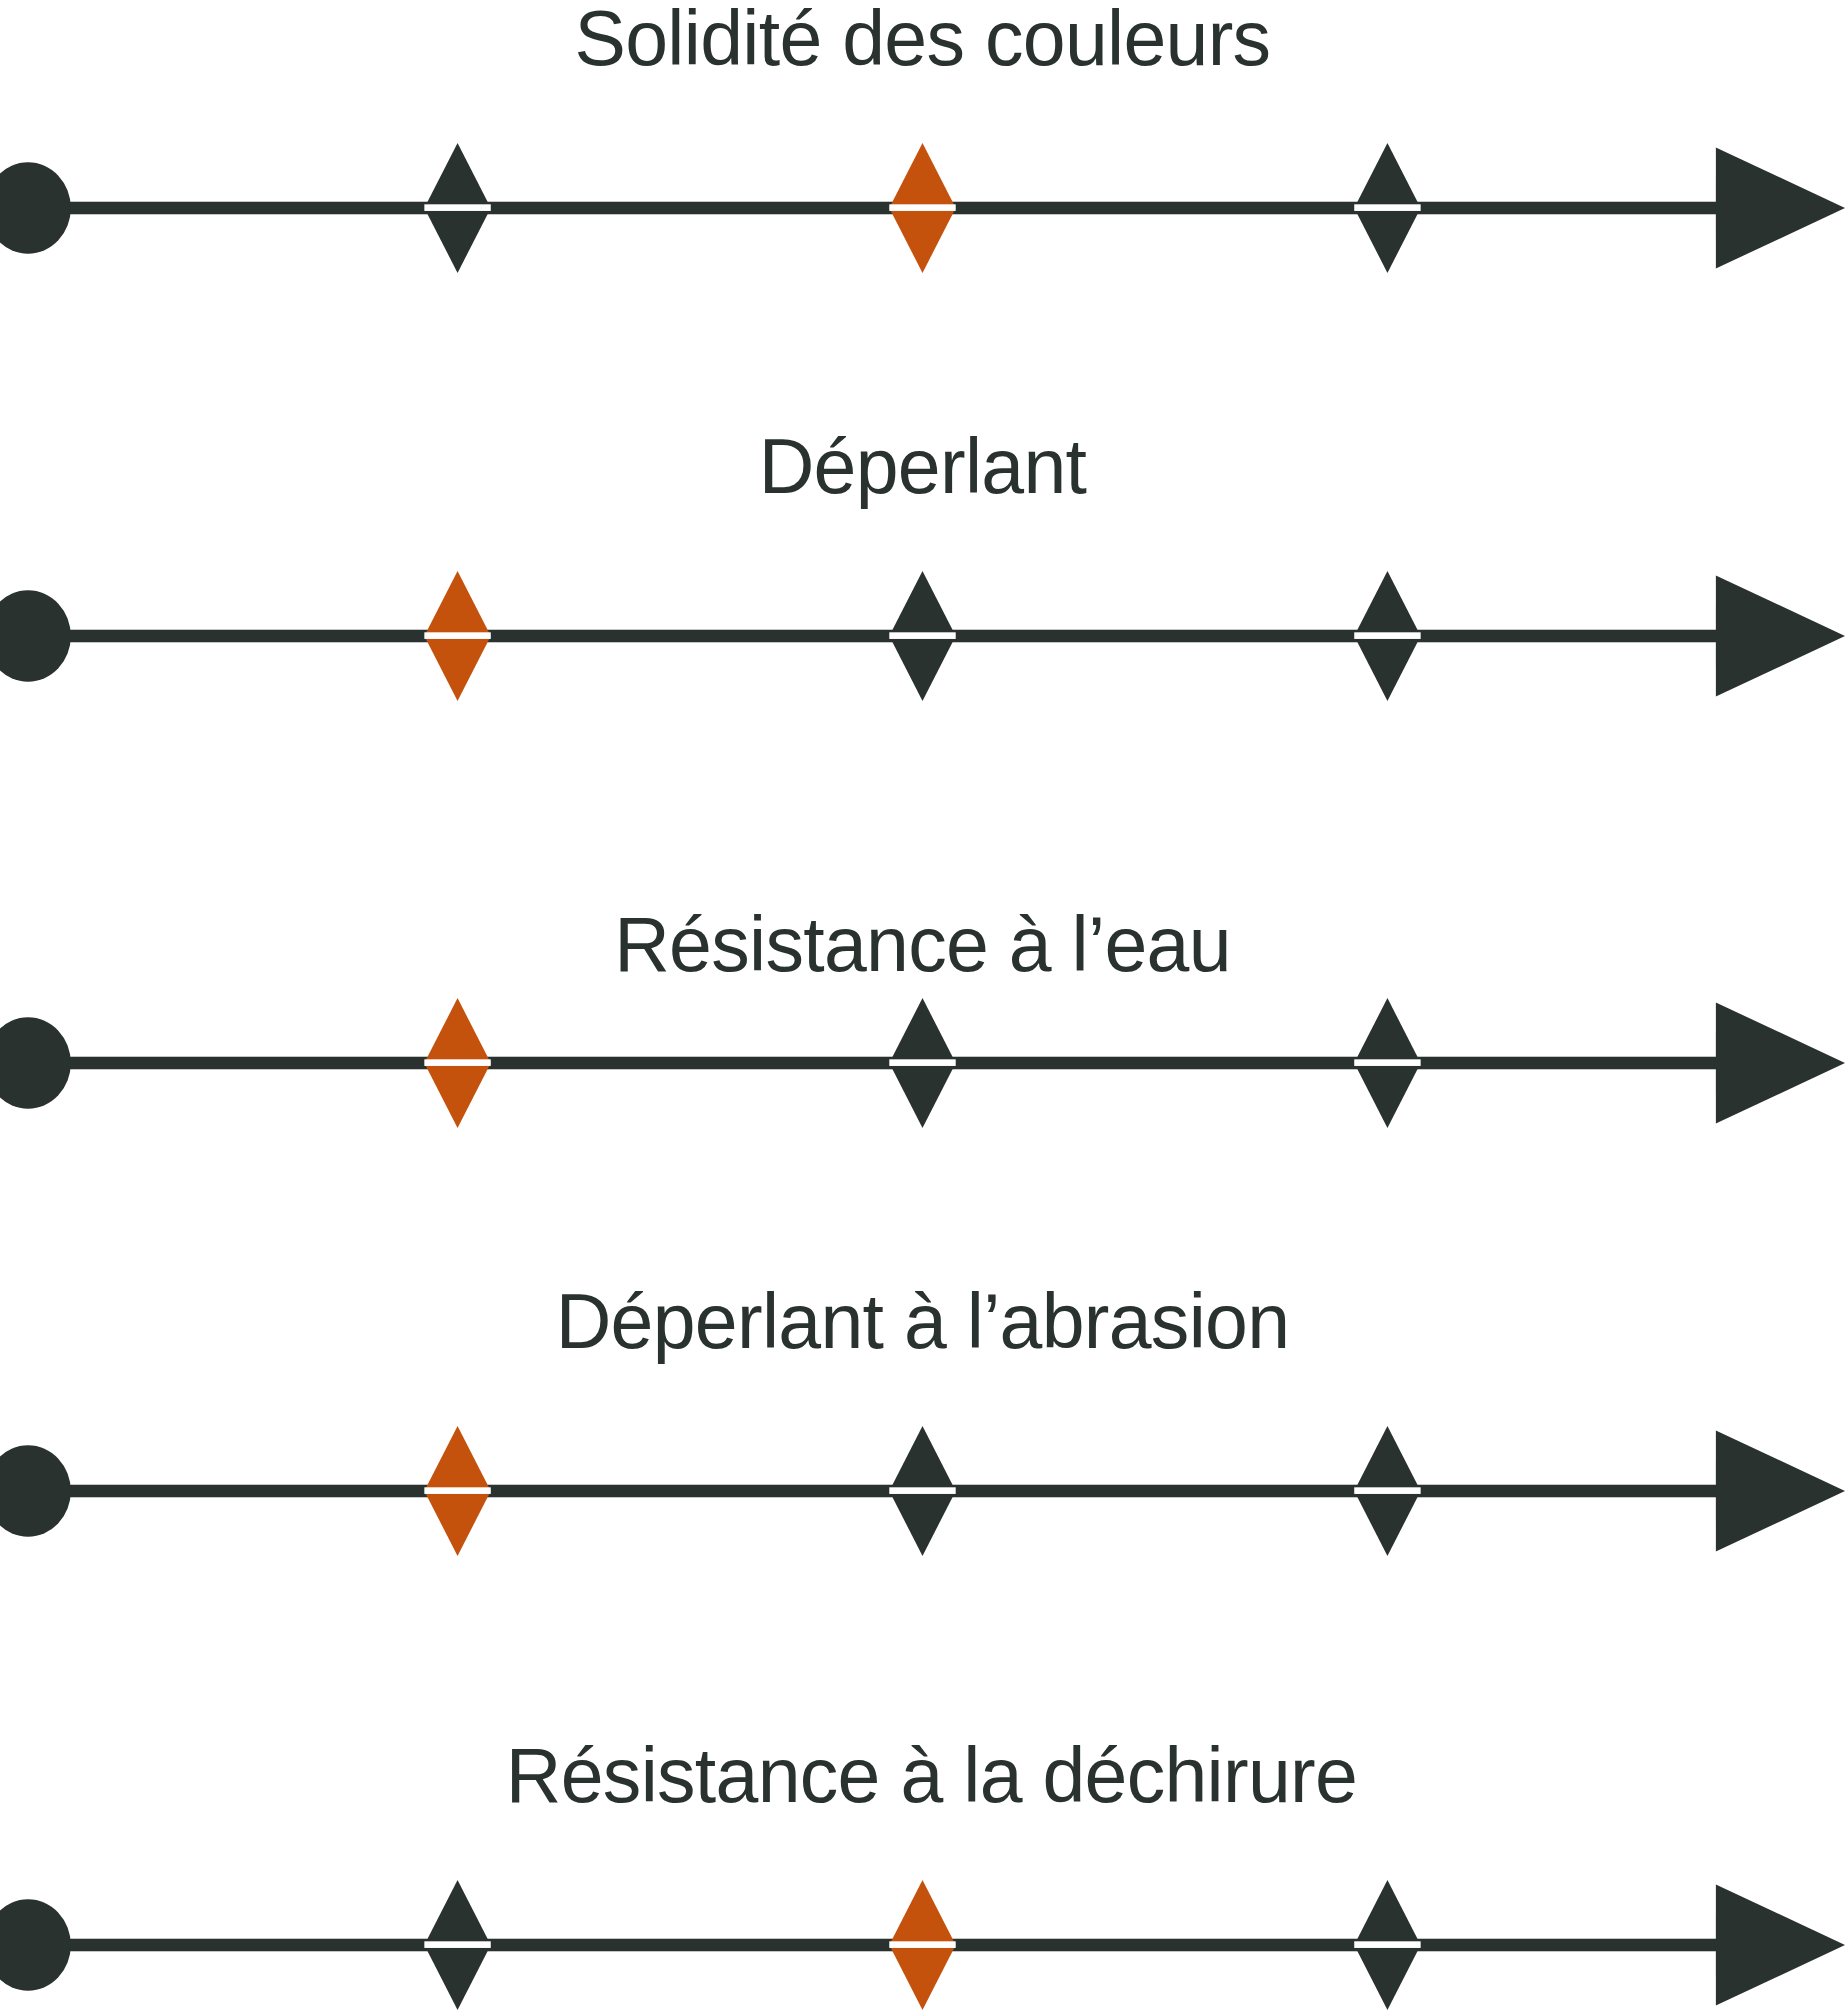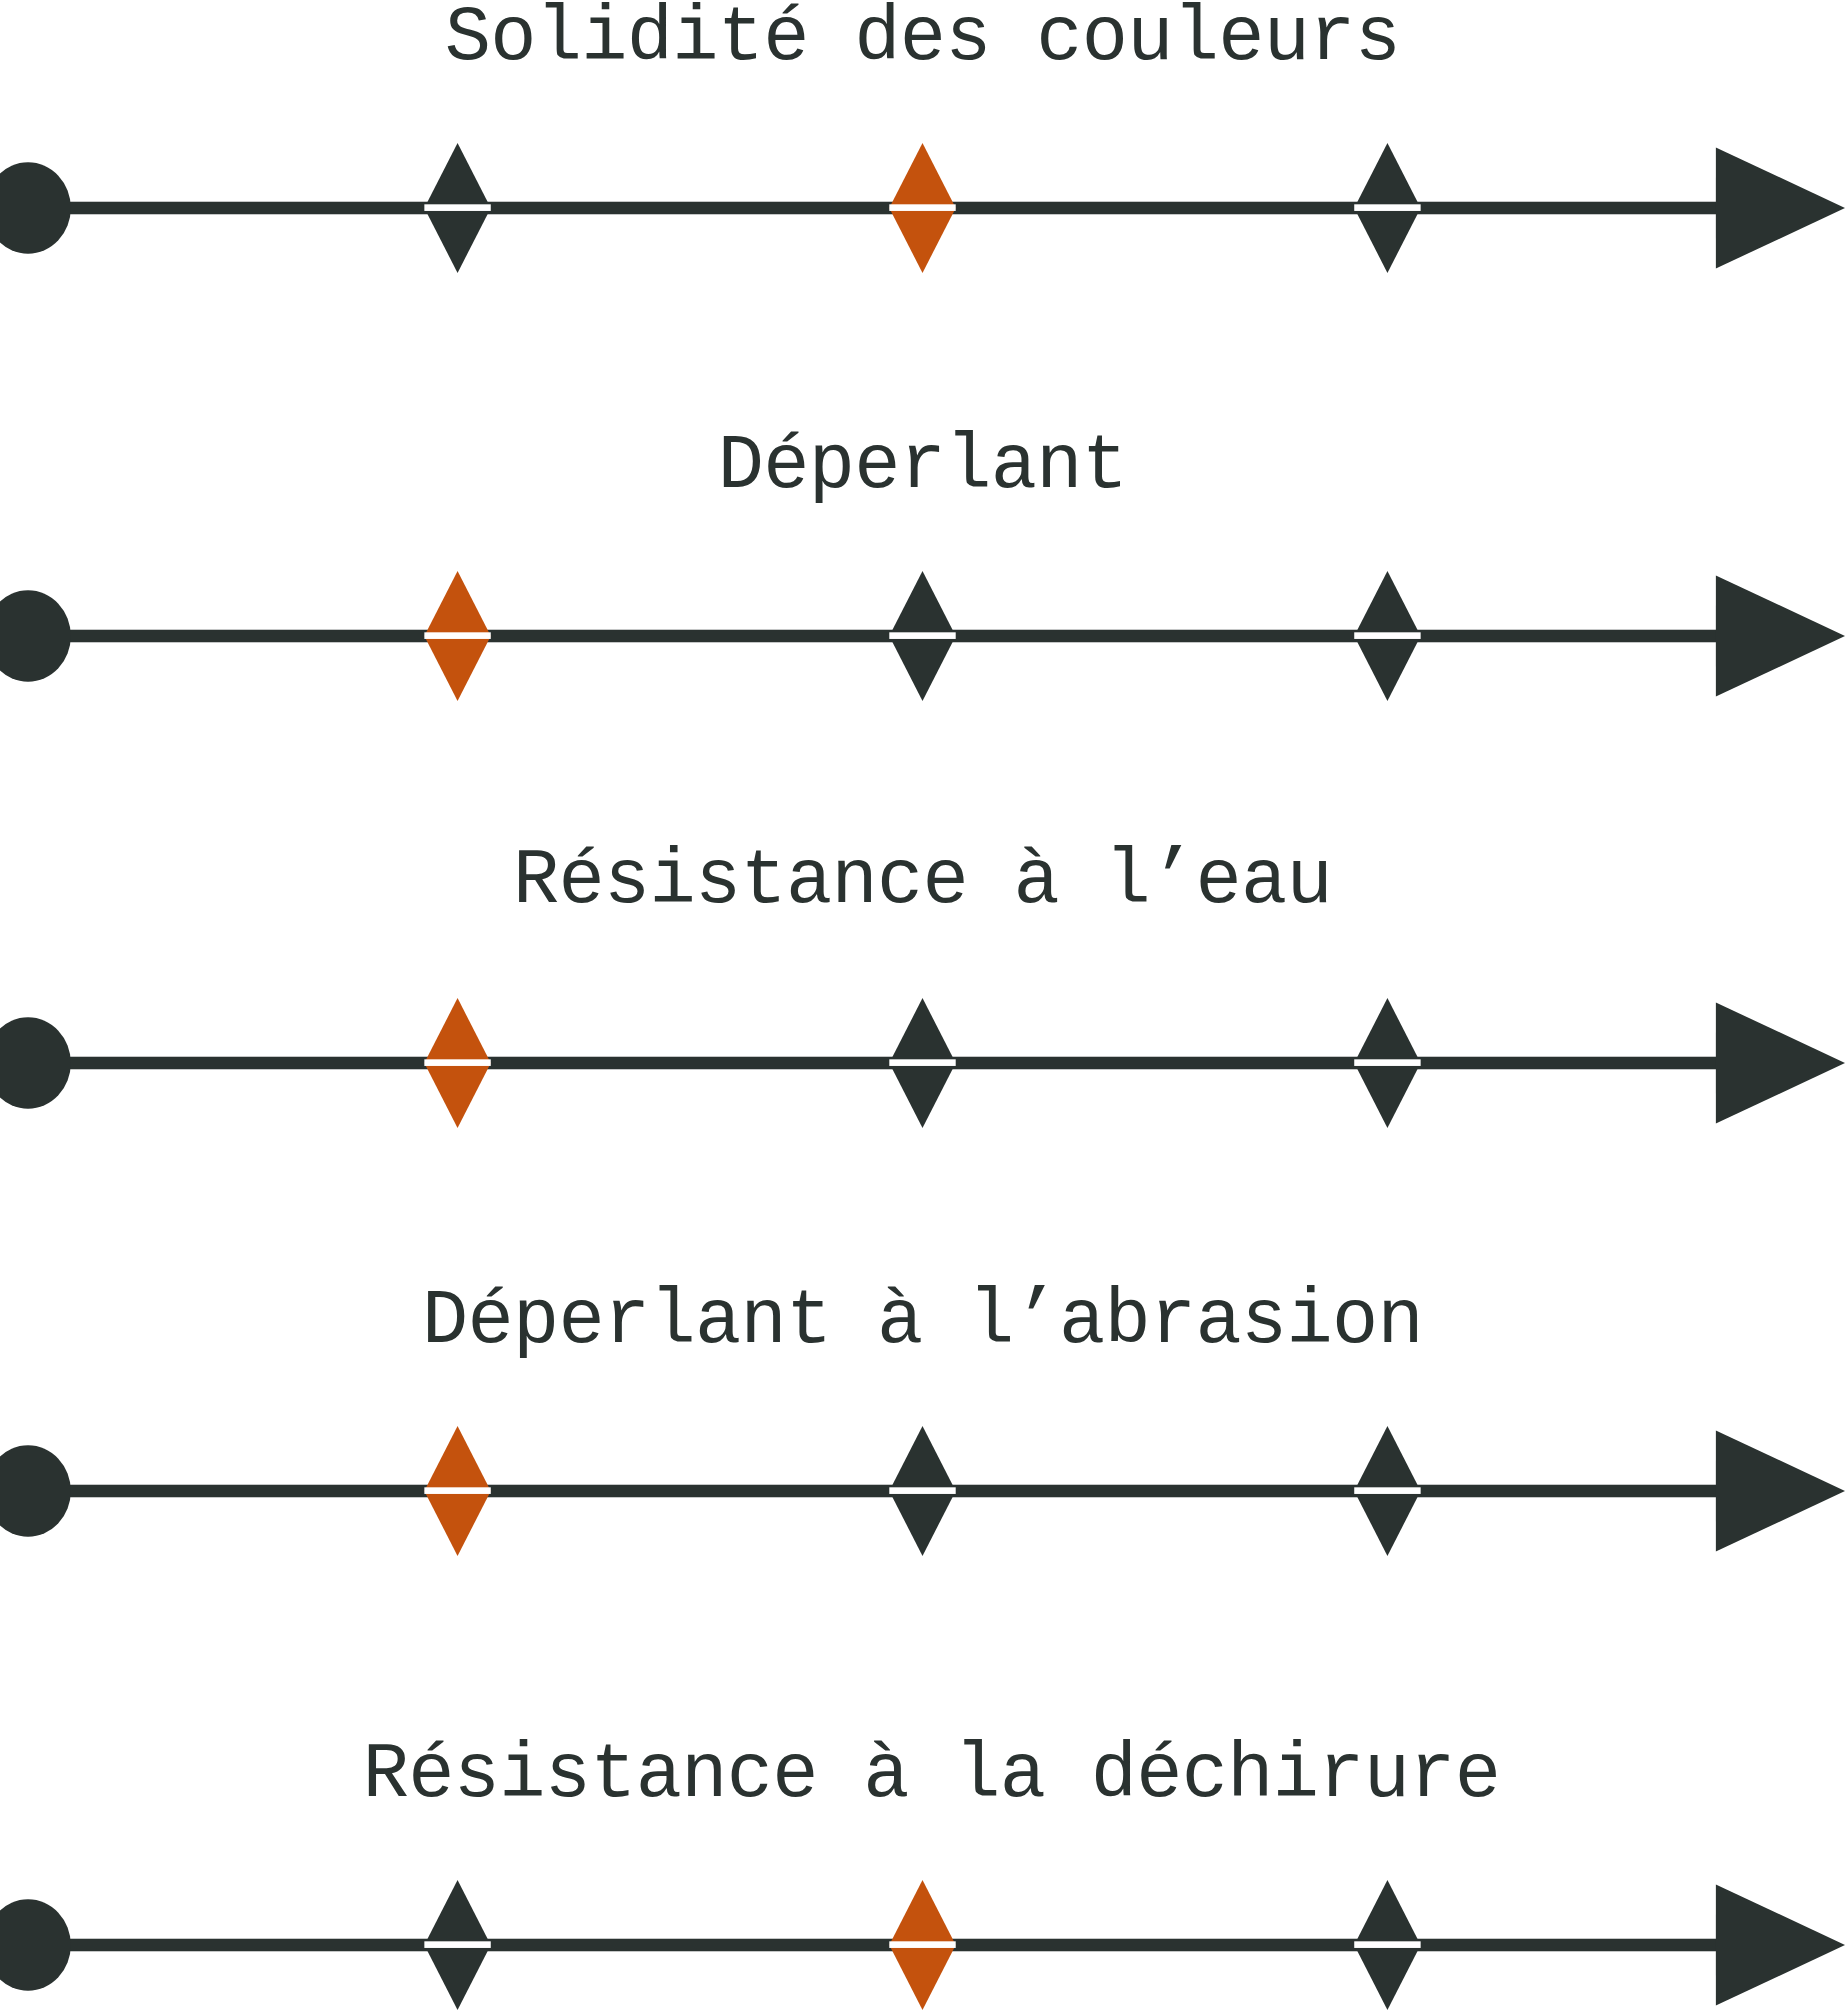--- a/index.html
+++ b/index.html
@@ -22,21 +22,21 @@
   .scale-group {
     position: absolute;
     left: 0;
     width: 1845px;
   }
   .scale-title {
     position: absolute;
     left: 0;
     width: 1845px;
     text-align: center;
-    font-family: Liberation Mono, monospace;
+    font-family: Liberation Sans, sans-serif;
     font-size: 77px;
     font-weight: 400;
     line-height: 1;
     letter-spacing: -0.7px;
     color: #2a3230;
     white-space: nowrap;
   }
   .axis-wrap {
     position: absolute;
     left: 0;
@@ -89,21 +89,21 @@
             <rect x="1205" y="125" width="90" height="9" fill="#ffffff"></rect>
           </g>
           <g>
             <polygon points="1880,42 1925,130 1880,218 1835,130" fill="#2a3230"></polygon>
             <rect x="1835" y="125" width="90" height="9" fill="#ffffff"></rect>
           </g>
         </svg>
       </div>
     </div>
     <div class="scale-group" style="top: 0px;">
-      <div class="scale-title" style="top: 843px;">Résistance à l’eau</div>
+      <div class="scale-title" style="top: 906px;">Résistance à l’eau</div>
       <div class="axis-wrap" style="top: 967px;">
         <svg width="1845" height="192" viewBox="0 0 2500 260">
           <rect x="38" y="121.5" width="2291" height="17" fill="#2a3230"></rect>
           <polygon points="2325,48 2500,130 2325,212" fill="#2a3230"></polygon>
           <ellipse cx="38" cy="130" rx="58" ry="62" fill="#2a3230"></ellipse>
           <g>
             <polygon points="620,42 665,130 620,218 575,130" fill="#c4520d"></polygon>
             <rect x="575" y="125" width="90" height="9" fill="#ffffff"></rect>
           </g>
           <g>

